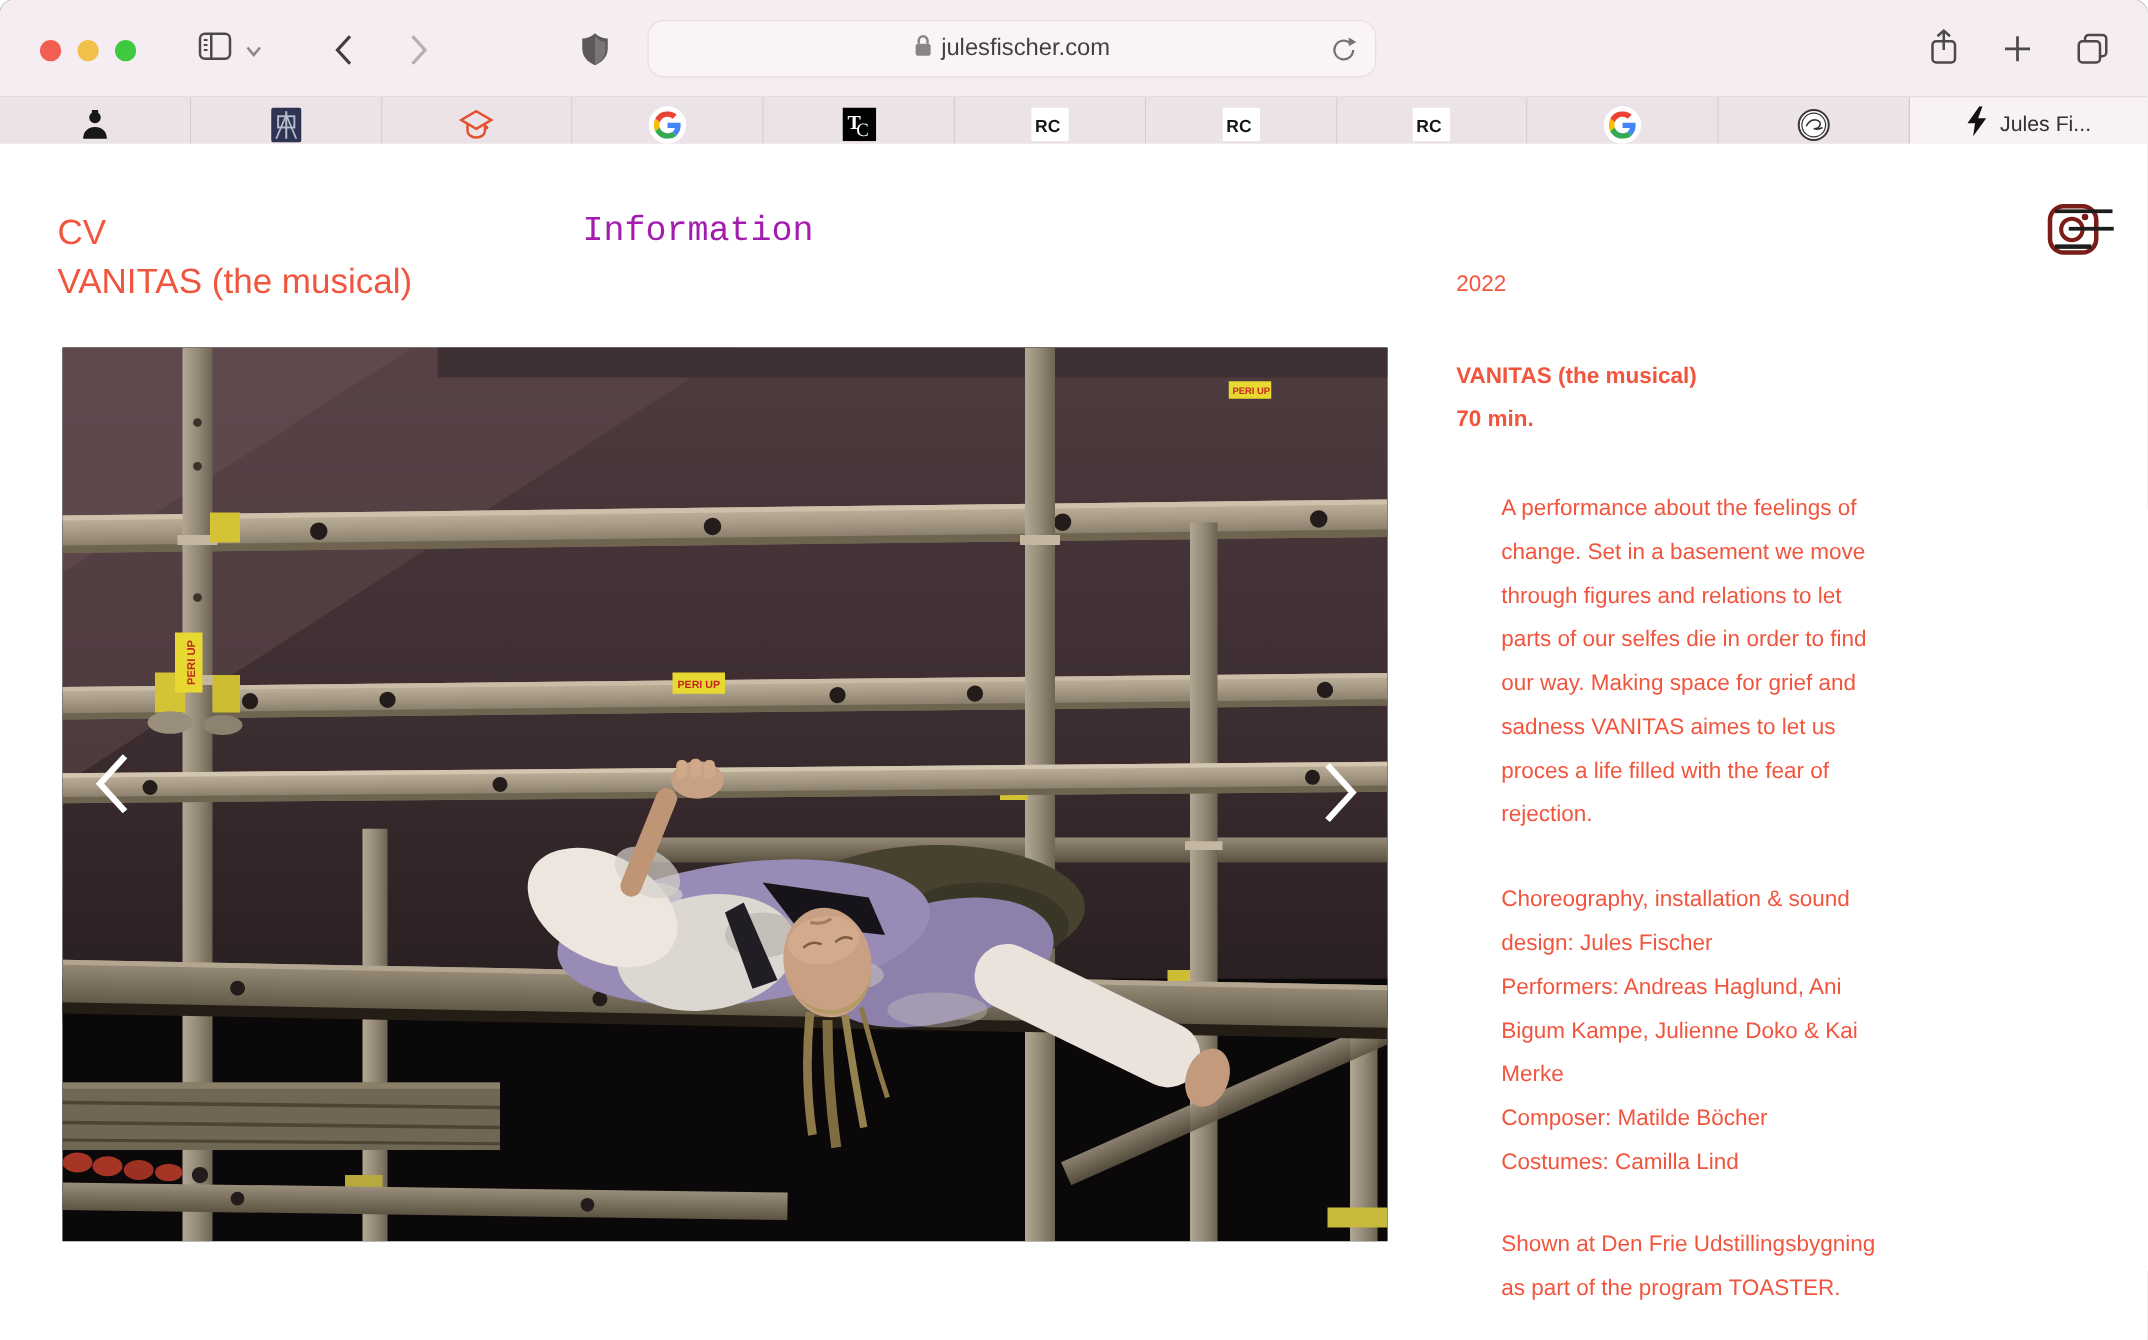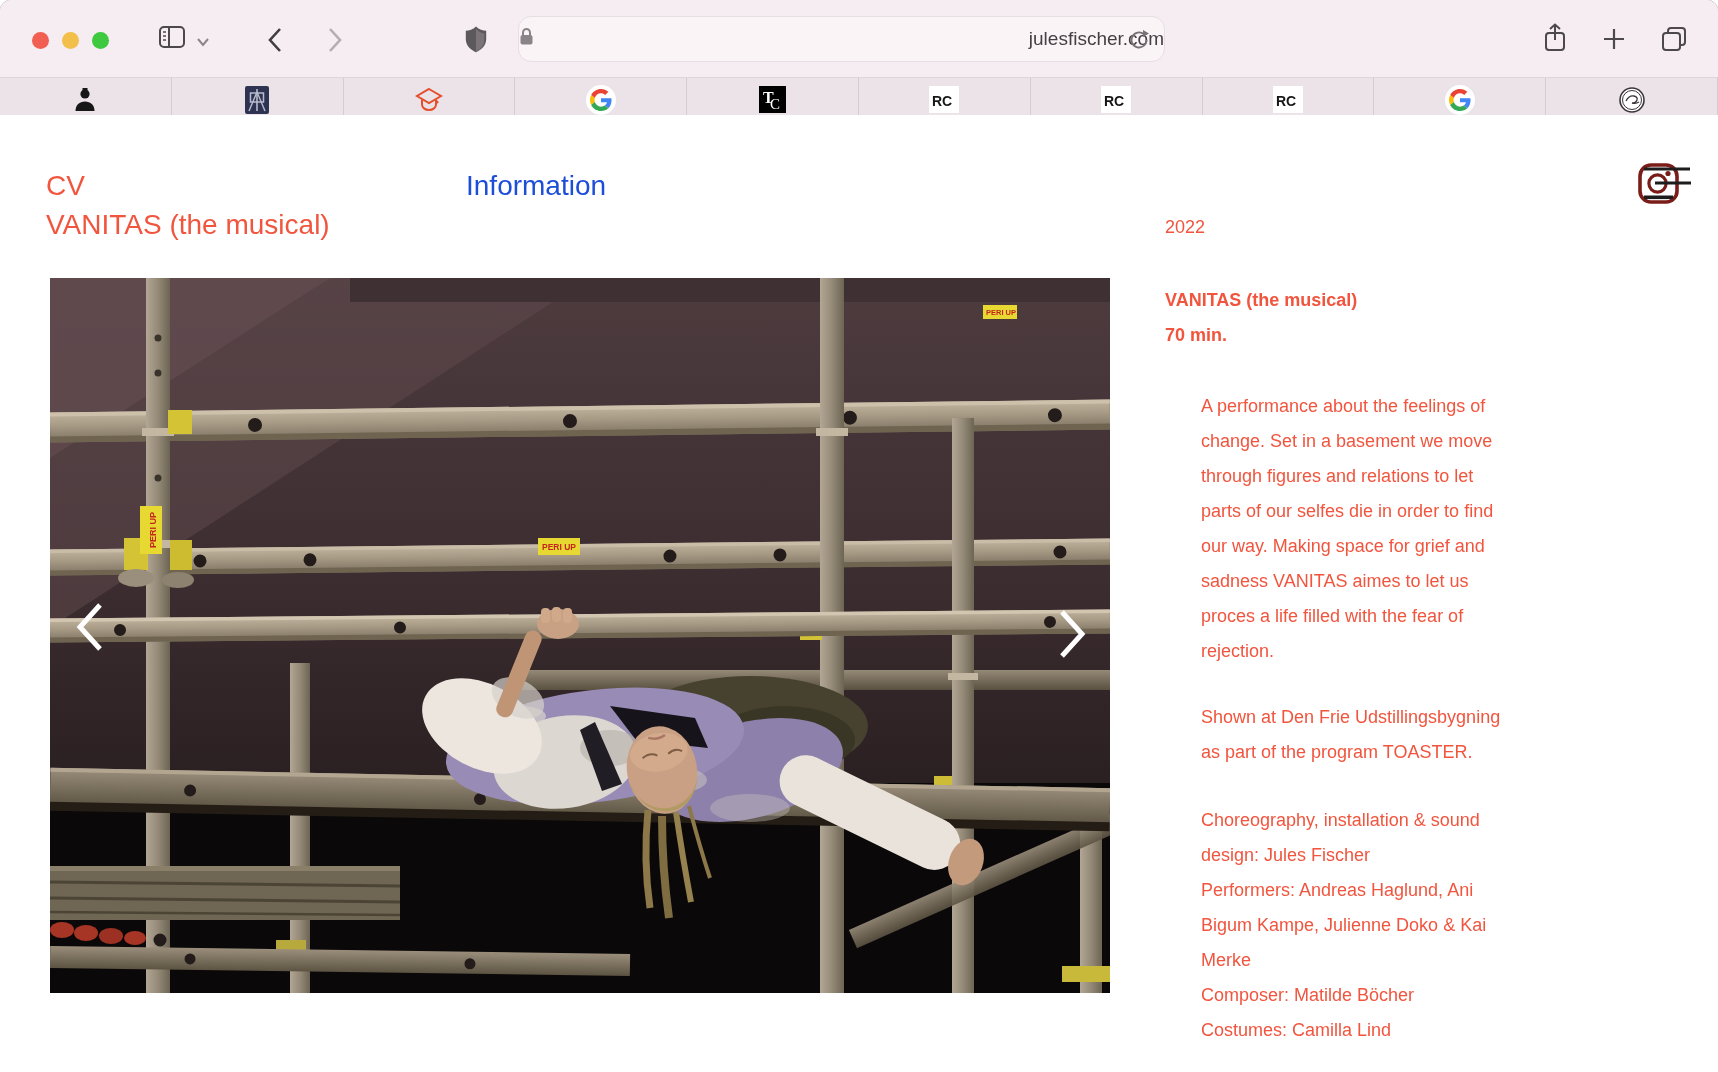--- a/index.html
+++ b/index.html
@@ -6,37 +6,37 @@
   *{box-sizing:border-box;}
   body{font-family:"Liberation Sans", sans-serif;}
   #window{position:relative;width:1718px;height:1072px;overflow:hidden;
           border-radius:12px 12px 0 0;outline:1px solid #cfc7cb;background:#fff;}
   .abs{position:absolute;}
 
   
   #toolbar{left:0;top:0;width:1718px;height:78px;background:#f5edf1;border-bottom:1px solid #ddd5d9;}
   .tl{width:17px;height:17px;border-radius:50%;top:32px;}
   .tbtn{display:flex;align-items:center;justify-content:center;color:#4d484b;}
-  #urlbar{left:518px;top:16px;width:647px;height:46px;background:#faf4f7;border:1px solid #e6dee2;
-          border-radius:13px;display:flex;align-items:center;justify-content:space-between;gap:7px;
+  #urlbar{left:518px;top:16px;width:583px;height:46px;background:#faf4f7;border:1px solid #e6dee2;
+          border-radius:13px;display:flex;align-items:center;justify-content:center;gap:7px;
           color:#443f42;font-size:19px;}
   #reload{right:14px;top:11px;position:absolute;}
 
   
   #tabstrip{left:0;top:78px;width:1718px;height:44px;display:flex;background:#ece4e8;border-bottom:1px solid #d8d0d4;}
   .tab{flex:1;border-right:1px solid #d4ccd0;display:flex;align-items:center;justify-content:center;background:#ebe3e7;}
   .tab-active{flex:none;width:190px;background:#f9f2f5;display:flex;align-items:center;justify-content:center;gap:10px;
               font-size:17px;color:#332f32;}
   .fav-tile{display:flex;align-items:center;justify-content:center;}
 
   
   #content{left:0;top:115px;width:1718px;height:950px;background:#fff;}
   .red{color:#f1553e;}
   .nav-link{font-size:28px;line-height:34px;}
-  #nav-info{color:#1d4ed8;}
+  #nav-info{color:#a21caf;font-family:Liberation Mono, monospace;}
   #right-col{left:1165px;top:216px;width:520px;font-size:18px;line-height:35px;color:#f1553e;}
   .rc-block{white-space:pre-line;margin-left:36px;}
   .bold{font-weight:bold;}
 
   
   #photo{left:50px;top:285px;width:1060px;height:715px;background:#2e2225;}
   .chev{width:40px;height:52px;cursor:pointer;}
 </style>
 </head>
 <body>
@@ -218,20 +218,28 @@
       </span>
     </div>
     <div class="tab">
       <span class="fav-tile">
         <svg width="28" height="28" viewBox="0 0 28 28">
             <circle cx="14" cy="14" r="12" fill="#fff" stroke="#3a3438" stroke-width="1.6"></circle>
             <circle cx="14" cy="14" r="9.5" fill="none" stroke="#3a3438" stroke-width="1"></circle>
             <path d="M8 15 q3-6 8-5 q4 1 3 4 q-1 3-5 3 q4 1 7-1" fill="none" stroke="#3a3438" stroke-width="1.3"></path>
           </svg>
       </span>
+    </div>
+    <div class="tab-active">
+      <span>
+        <svg width="17" height="24" viewBox="0 0 17 24">
+            <path d="M10.5 0 L1 13.5 h6 L5.5 24 L16 9.5 h-6.5 L13 0 z" fill="#111"></path>
+          </svg>
+      </span>
+      <span>Jules Fi...</span>
     </div>
   </div>
 
   <div id="content" class="abs">
 
     <div class="abs nav-link red" style="left:46px;top:54px;">CV</div>
     <div class="abs nav-link" id="nav-info" style="left:466px;top:54px;">Information</div>
 
     <div class="abs" style="left:1636px;top:42px;">
       <span>
@@ -429,25 +437,25 @@
       <div class="bold" style="margin-top:38px;">VANITAS (the musical)</div>
       <div class="bold">70 min.</div>
       <div class="rc-block" style="margin-top:36px;">A performance about the feelings of
 change. Set in a basement we move
 through figures and relations to let
 parts of our selfes die in order to find
 our way. Making space for grief and
 sadness VANITAS aimes to let us
 proces a life filled with the fear of
 rejection.</div>
-      <div class="rc-block" style="margin-top:31px;">Shown at Den Frie Udstillingsbygning
-as part of the program TOASTER.</div>
       <div class="rc-block" style="margin-top:33px;">Choreography, installation &amp; sound
 design: Jules Fischer
 Performers: Andreas Haglund, Ani
 Bigum Kampe, Julienne Doko &amp; Kai
 Merke
 Composer: Matilde Böcher
 Costumes: Camilla Lind</div>
+      <div class="rc-block" style="margin-top:31px;">Shown at Den Frie Udstillingsbygning
+as part of the program TOASTER.</div>
     </div>
 
   </div>
 </div>
 
 </body></html>

